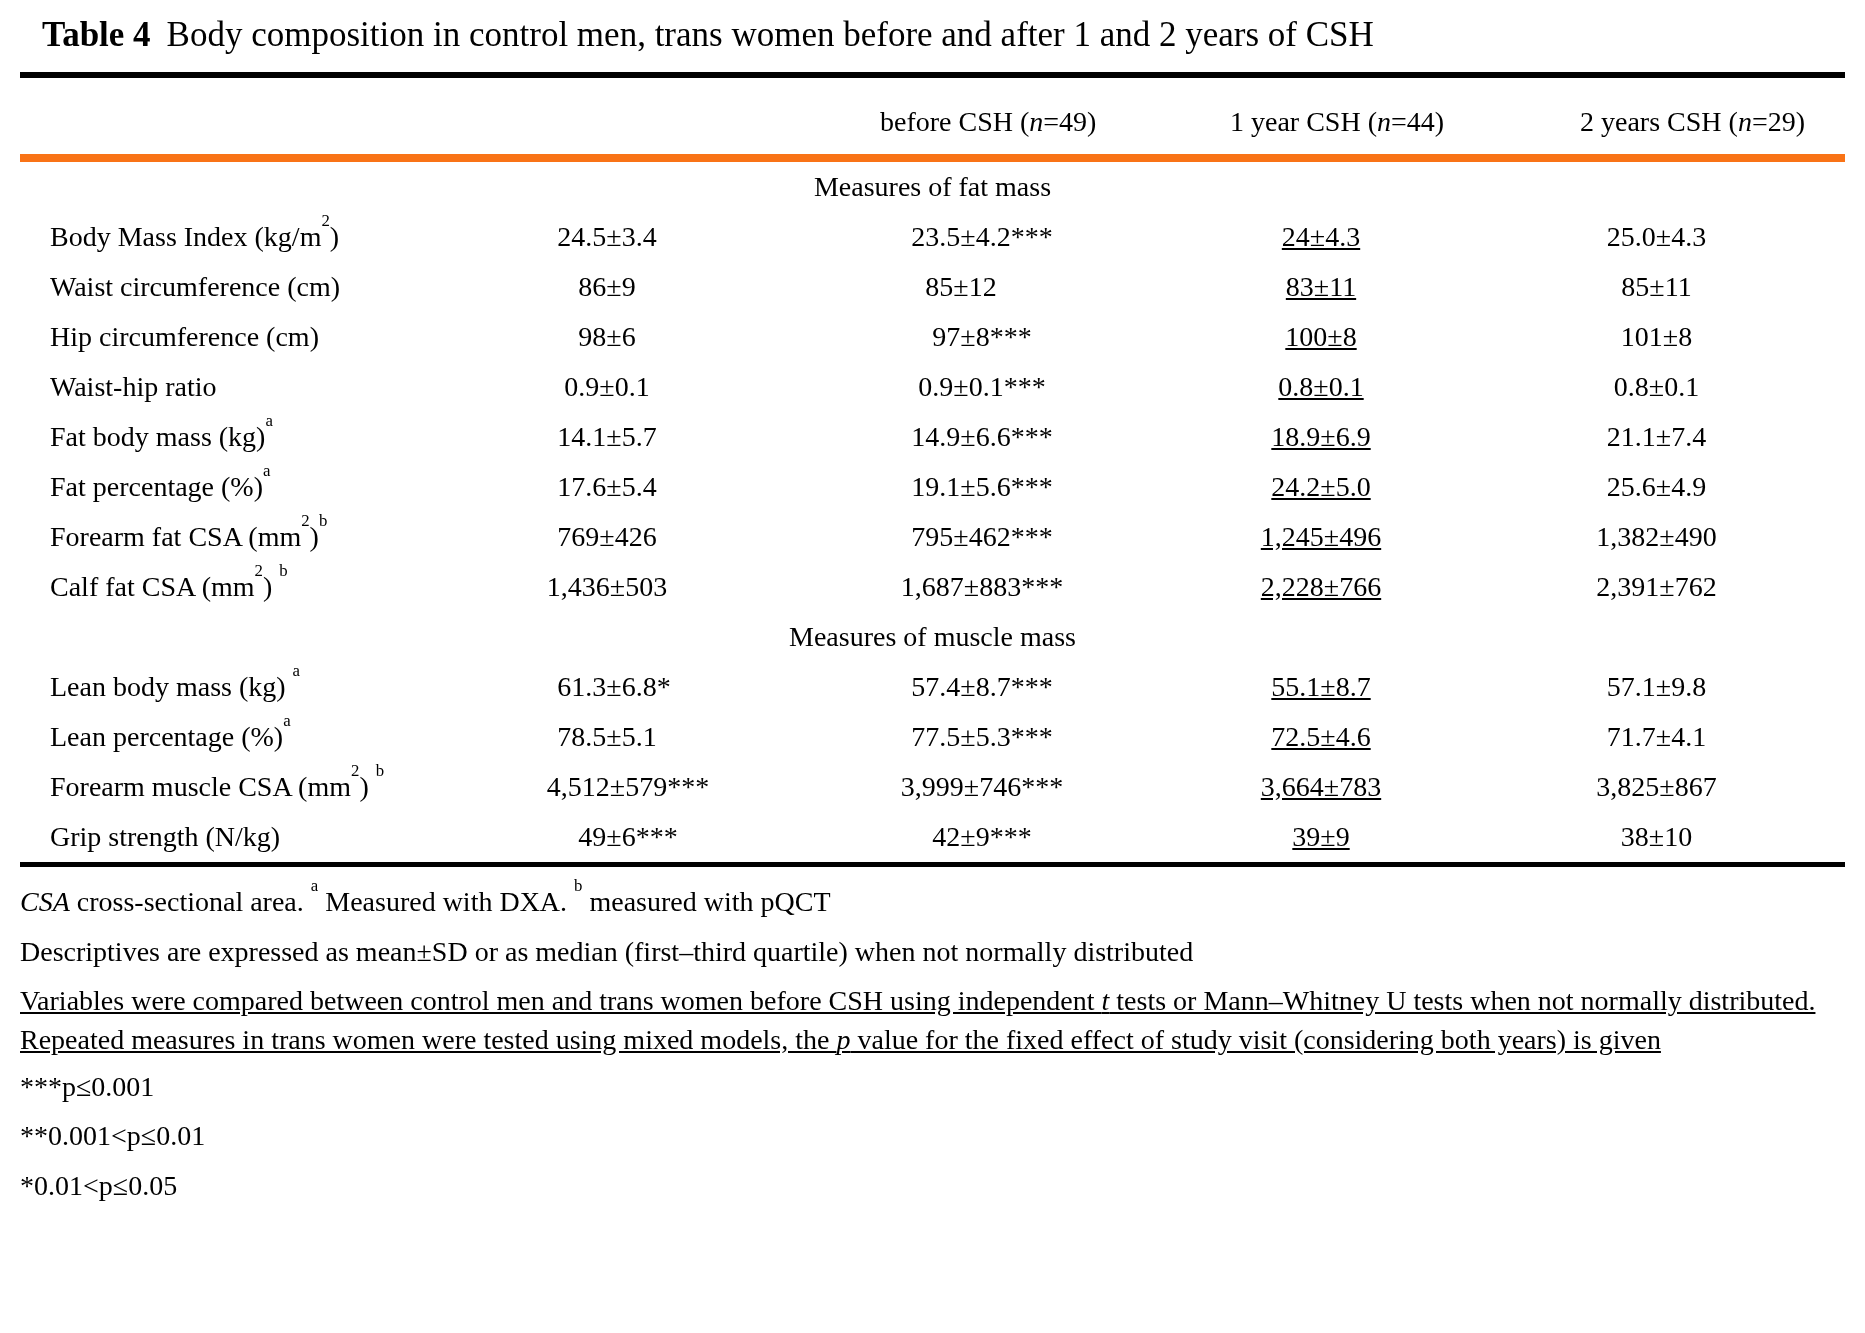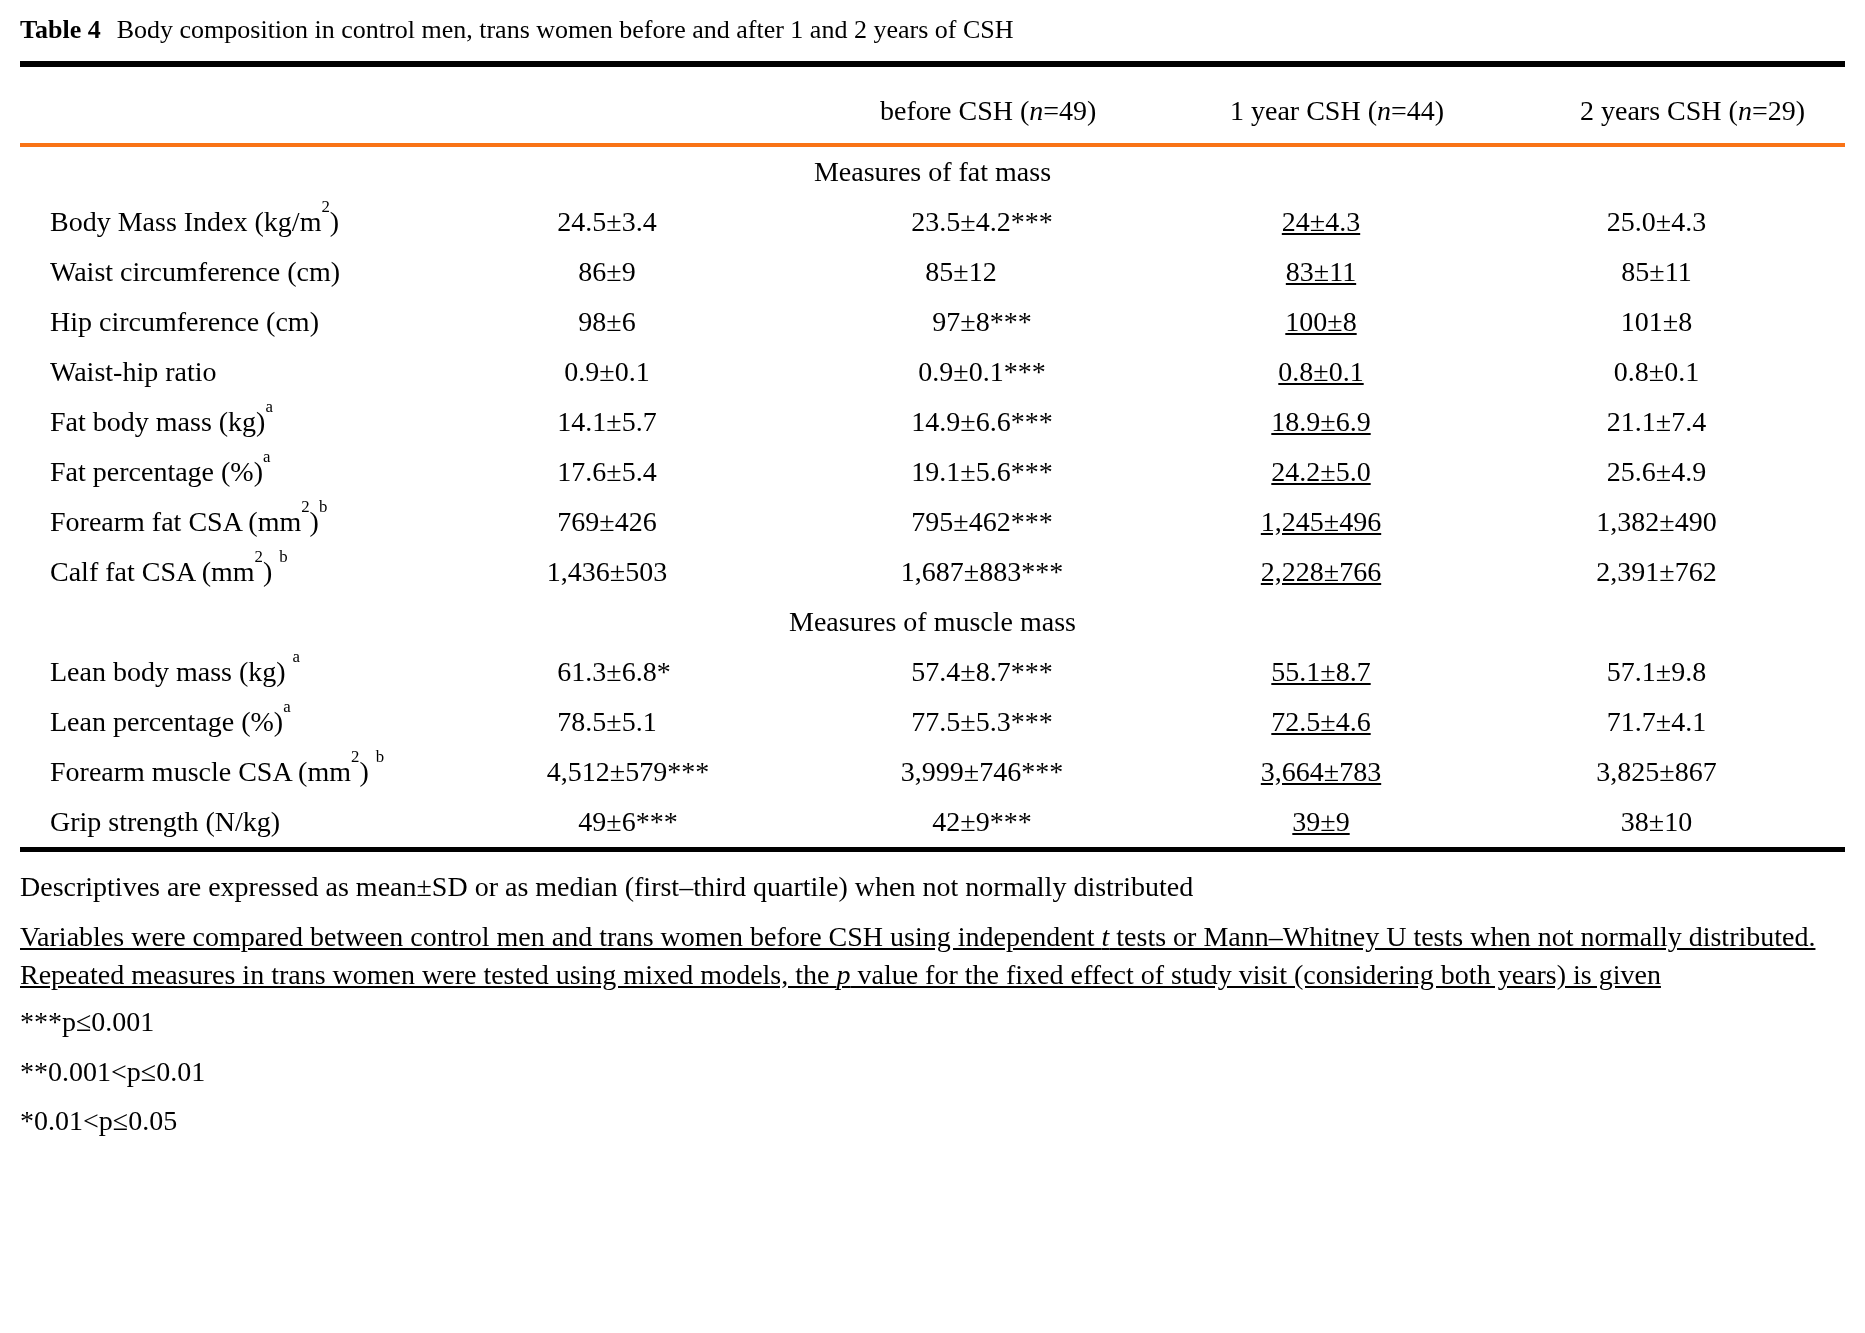--- a/index.html
+++ b/index.html
@@ -1,31 +1,31 @@
 <!DOCTYPE html>
 <html><head>
 <meta charset="utf-8">
 <style>
   html,body { margin:0; padding:0; background:#ffffff; color:#000000; }
   .page {
     width:1865px; height:1333px; box-sizing:border-box;
     padding:6px 20px 0 20px; background:#ffffff; overflow:hidden;
     font-family:"Liberation Serif","DejaVu Serif",serif; color:#000;
   }
-  .caption { font-size:26px; line-height:1.2; padding:8px 0 16px 0; }
+  .caption { font-size:35px; line-height:1.2; padding:8px 0 16px 0;margin-left:22px; }
   .caption .num { font-weight:bold; margin-right:16px; }
   table.tbl {
     width:1825px; table-layout:fixed; border-collapse:collapse;
     border-top:6px solid #000;
   }
   td { font-size:28px; padding:0; }
   thead td { vertical-align:bottom; text-align:left; }
   tr.h1 td { padding-top:22px; padding-bottom:8px; }
   tr.h1 td.group { border-bottom:3px solid #000; }
-  tr.h2 td { padding-top:28px; padding-bottom:16px; border-bottom:4px solid #f97316; }
+  tr.h2 td { padding-top:28px; padding-bottom:16px; border-bottom:8px solid #f97316; }
   tbody td { height:50px; vertical-align:middle; }
   tbody { border-bottom:5px solid #000; }
   td.section { text-align:center; }
   td.label { text-align:left; padding-left:30px; }
   td.val { text-align:center; white-space:nowrap; }
   td.c2 { padding-right:186px; }
   td.c3 { padding-right:188px; }
   td.c4 { padding-right:168px;text-decoration:underline; }
   td.c5 { padding-right:112px; }
   .sig { display:inline-block; width:0; overflow:visible; white-space:nowrap; }
@@ -152,20 +152,21 @@
         <td class="label">Grip strength (N/kg)</td>
         <td class="val c2"><span>49±6</span><span class="sig">***</span></td>
         <td class="val c3"><span>42±9</span><span class="sig">***</span></td>
         <td class="val c4"><span>39±9</span><span class="sig"></span></td>
         <td class="val c5"><span>38±10</span><span class="sig"></span></td>
       </tr>
     </tbody>
   </table>
 
   <div class="footnotes">
+    <p class="fn"><i>CSA</i> cross-sectional area. <sup>a</sup> Measured with DXA. <sup>b</sup> measured with pQCT</p>
     <p class="fn">Descriptives are expressed as mean±SD or as median (first–third quartile) when not normally distributed</p>
     <p class="fn fn-stats">Variables were compared between control men and trans women before CSH using independent <i>t</i> tests or Mann–Whitney U tests when not normally distributed. Repeated measures in trans women were tested using mixed models, the <i>p</i> value for the fixed effect of study visit (considering both years) is given</p>
     <p class="fn">***p≤0.001</p>
     <p class="fn">**0.001&lt;p≤0.01</p>
     <p class="fn">*0.01&lt;p≤0.05</p>
   </div>
 
 </div>
 
 </body></html>

